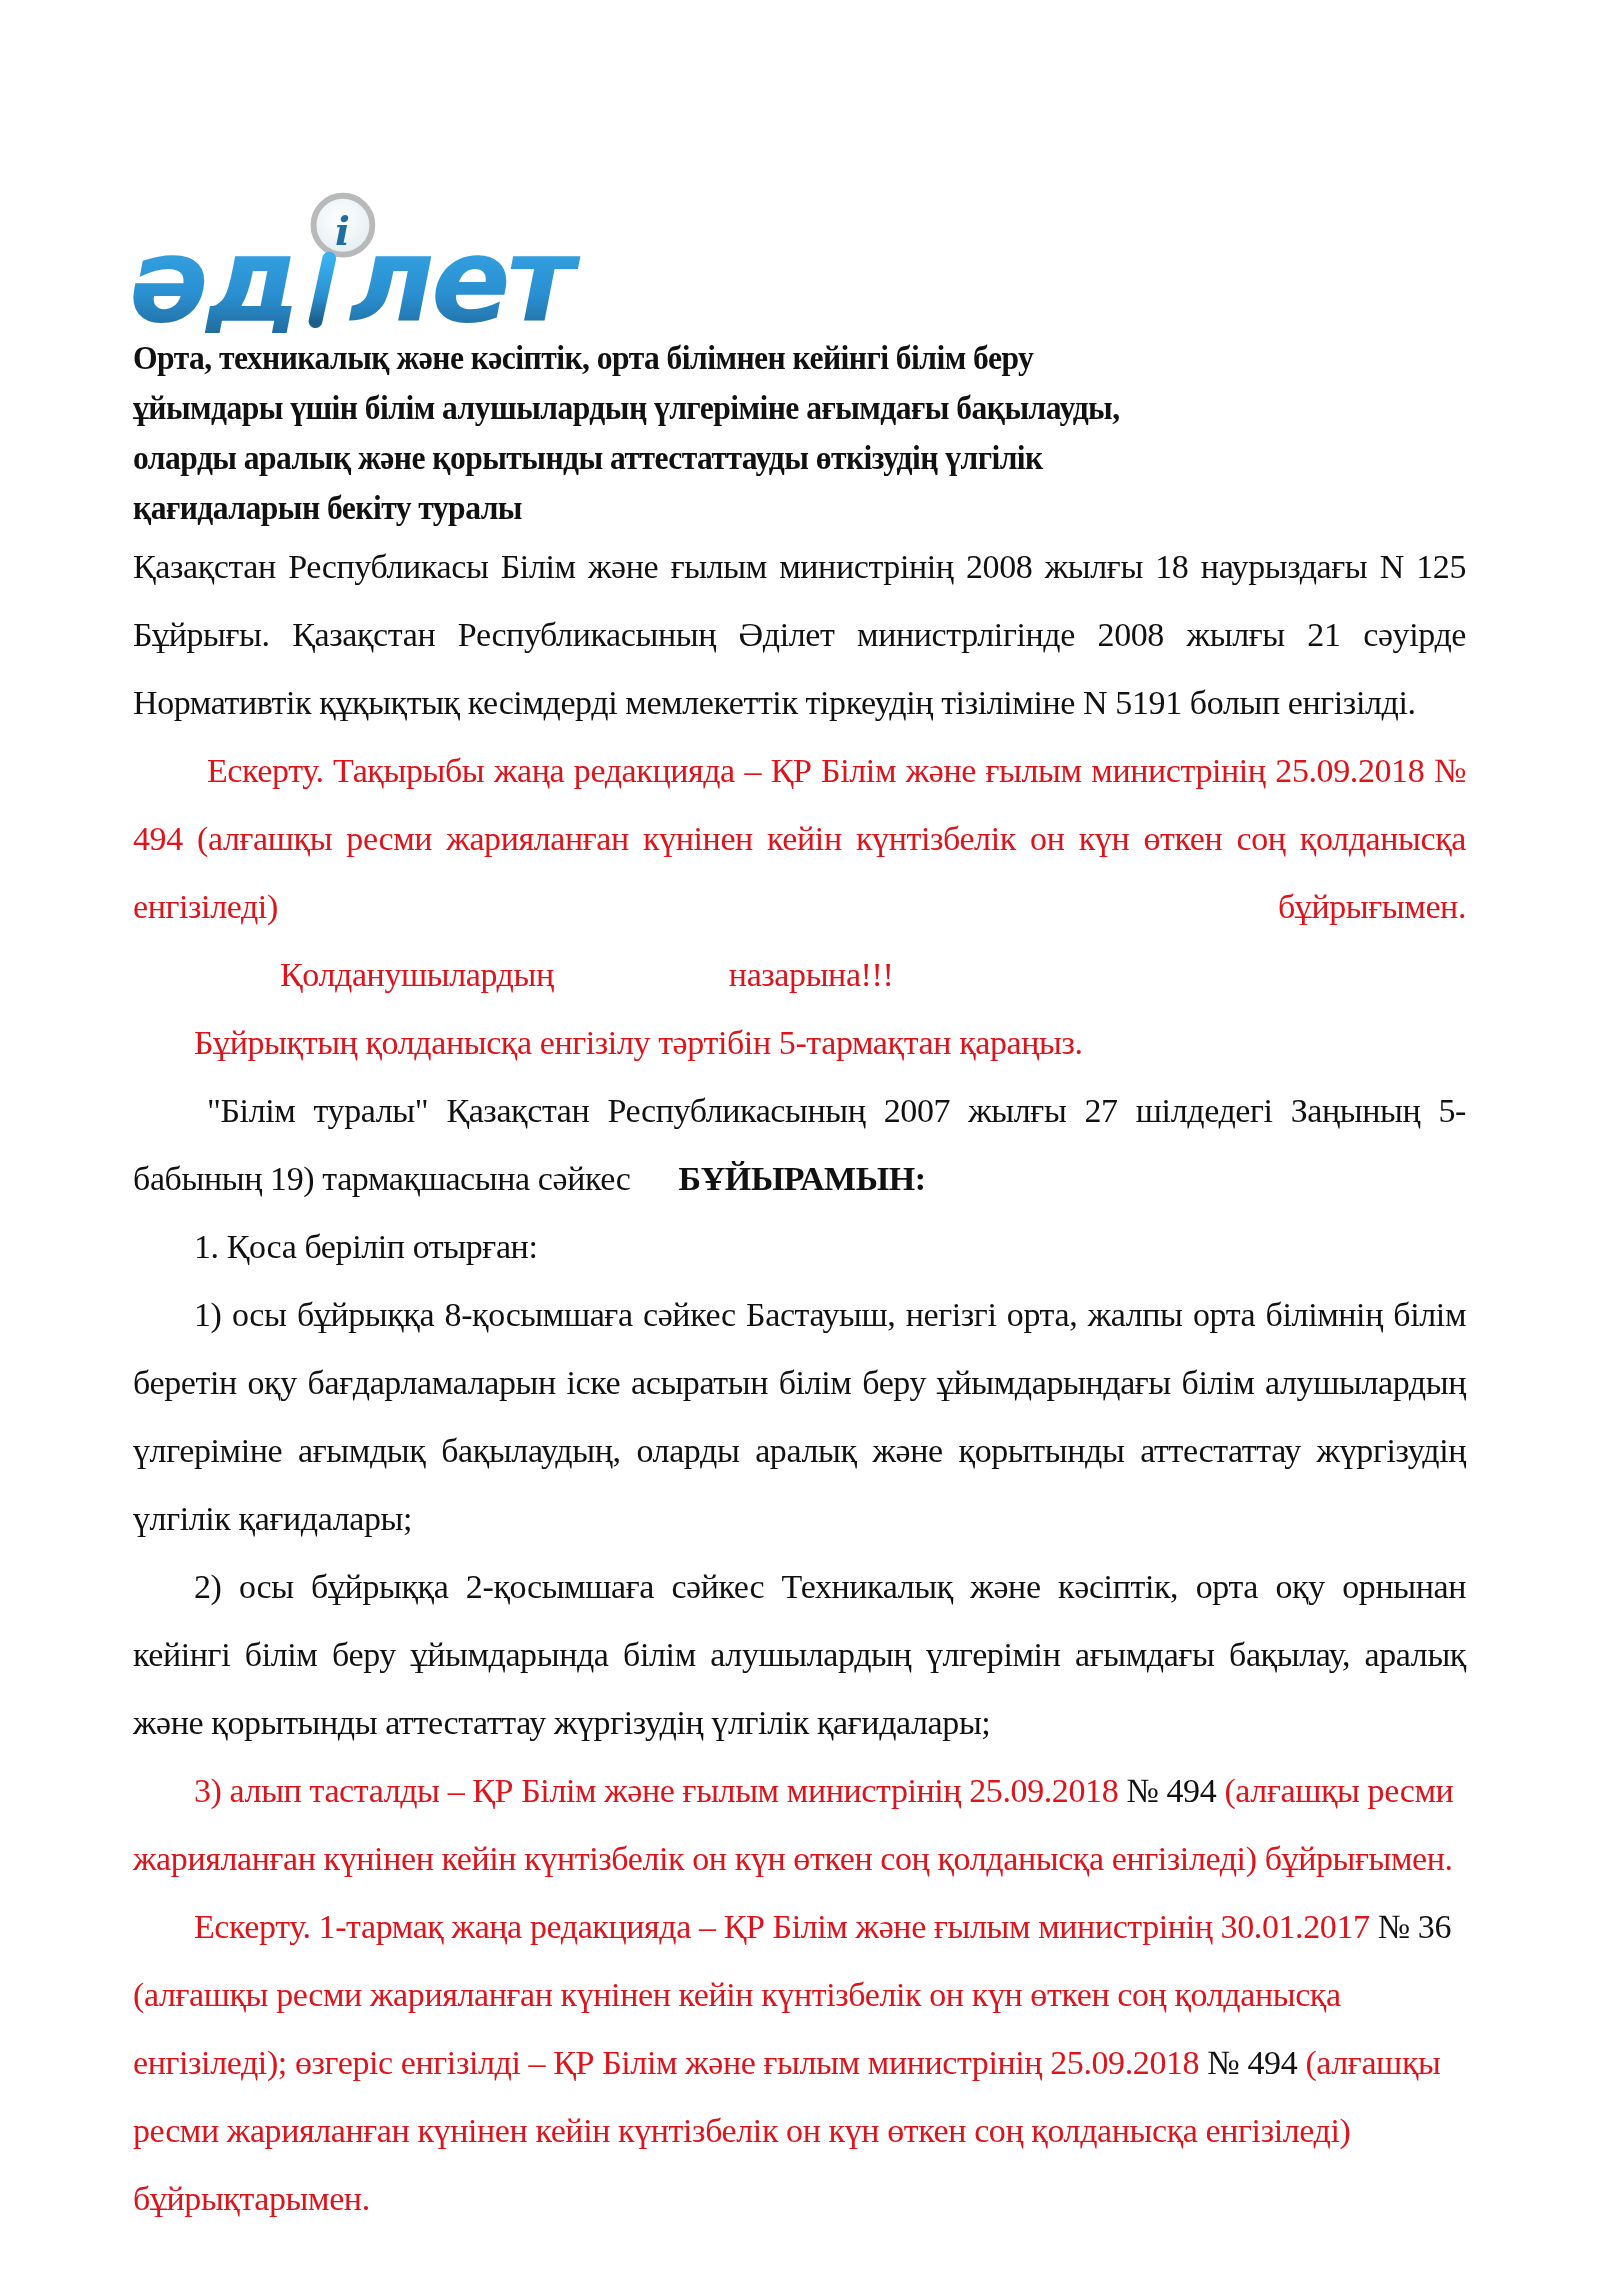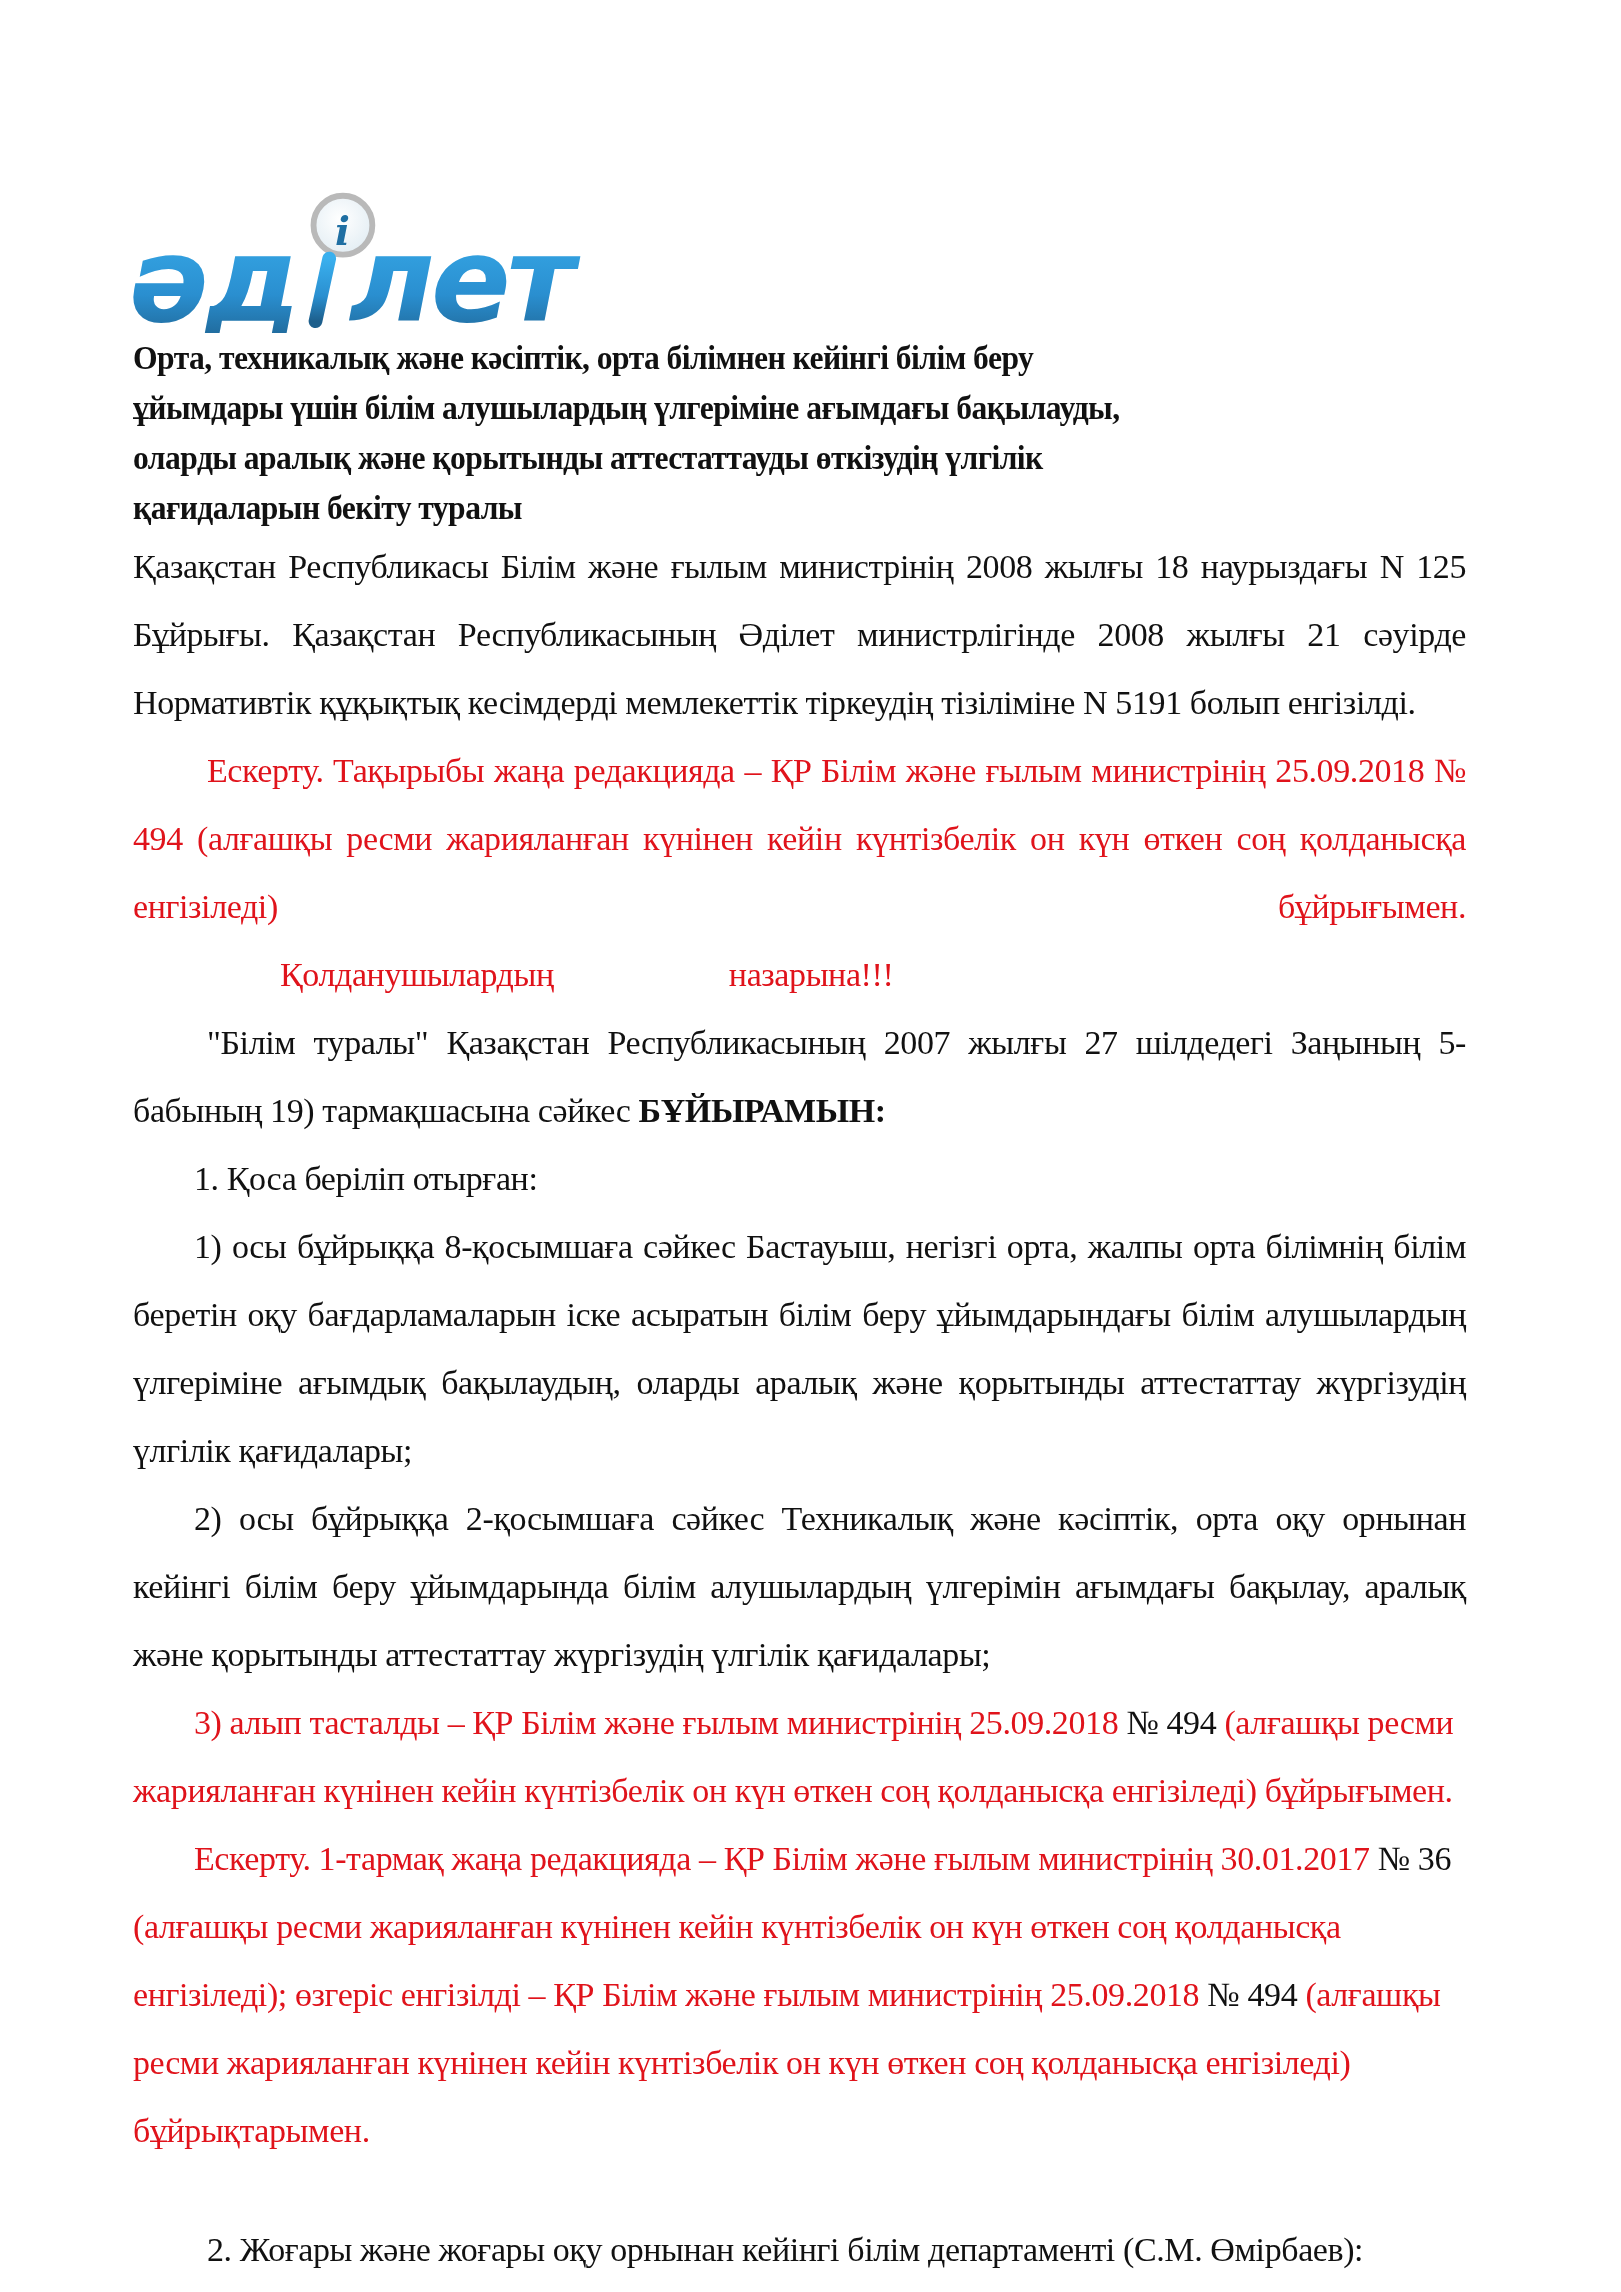--- a/index.html
+++ b/index.html
@@ -49,21 +49,21 @@
     .indent { text-indent: 74px; }
     .indent-s { text-indent: 61px; }
     .red { color: #e0131b; }
     .black { color: #111111; }
     .note-center {
       text-align: left;
       word-spacing: 167px;
       padding-left: 147px;
     }
     .gap { height: 51px; }
-    strong { font-weight: bold; }
+    strong { font-weight: bold; margin-left: 40px; }
     .ragged { text-align: left; }
   </style>
 </head>
 <body>
 
 <div class="page">
 
   <div class="logo">
     <svg width="461" height="147" viewBox="0 0 470 150">
       <defs>
@@ -91,20 +91,21 @@
     <span>оларды аралық және қорытынды аттестаттауды өткізудің үлгілік</span><br>
     <span>қағидаларын бекіту туралы</span>
   </h1>
 
   <p class="p">Қазақстан Республикасы Білім және ғылым министрінің 2008 жылғы 18 наурыздағы N 125 Бұйрығы. Қазақстан Республикасының Әділет министрлігінде 2008 жылғы 21 сәуірде Нормативтік құқықтық кесімдерді мемлекеттік тіркеудің тізіліміне N 5191 болып енгізілді.</p>
 
   <p class="p red indent justify-last">Ескерту. Тақырыбы жаңа редакцияда – ҚР Білім және ғылым министрінің 25.09.2018 № 494 (алғашқы ресми жарияланған күнінен кейін күнтізбелік он күн өткен соң қолданысқа енгізіледі) бұйрығымен.</p>
 
   <p class="p red note-center">Қолданушылардың назарына!!!</p>
 
+  <p class="p red indent-s ragged">Бұйрықтың қолданысқа енгізілу тәртібін 5-тармақтан қараңыз.</p>
 
   <p class="p indent"><span>"Білім туралы" Қазақстан Республикасының 2007 жылғы 27 шілдедегі Заңының 5-бабының 19) тармақшасына сәйкес </span><strong>БҰЙЫРАМЫН:</strong></p>
 
   <p class="p indent-s">1. Қоса беріліп отырған:</p>
 
   <p class="p indent-s">1) осы бұйрыққа 8-қосымшаға сәйкес Бастауыш, негізгі орта, жалпы орта білімнің білім беретін оқу бағдарламаларын іске асыратын білім беру ұйымдарындағы білім алушылардың үлгеріміне ағымдық бақылаудың, оларды аралық және қорытынды аттестаттау жүргізудің үлгілік қағидалары;</p>
 
   <p class="p indent-s">2) осы бұйрыққа 2-қосымшаға сәйкес Техникалық және кәсіптік, орта оқу орнынан кейінгі білім беру ұйымдарында білім алушылардың үлгерімін ағымдағы бақылау, аралық және қорытынды аттестаттау жүргізудің үлгілік қағидалары;</p>
 
   <p class="p indent-s ragged"><span class="red">3) алып тасталды – ҚР Білім және ғылым министрінің 25.09.2018</span> <span class="black">№ 494</span> <span class="red">(алғашқы ресми жарияланған күнінен кейін күнтізбелік он күн өткен соң қолданысқа енгізіледі) бұйрығымен.</span></p>

